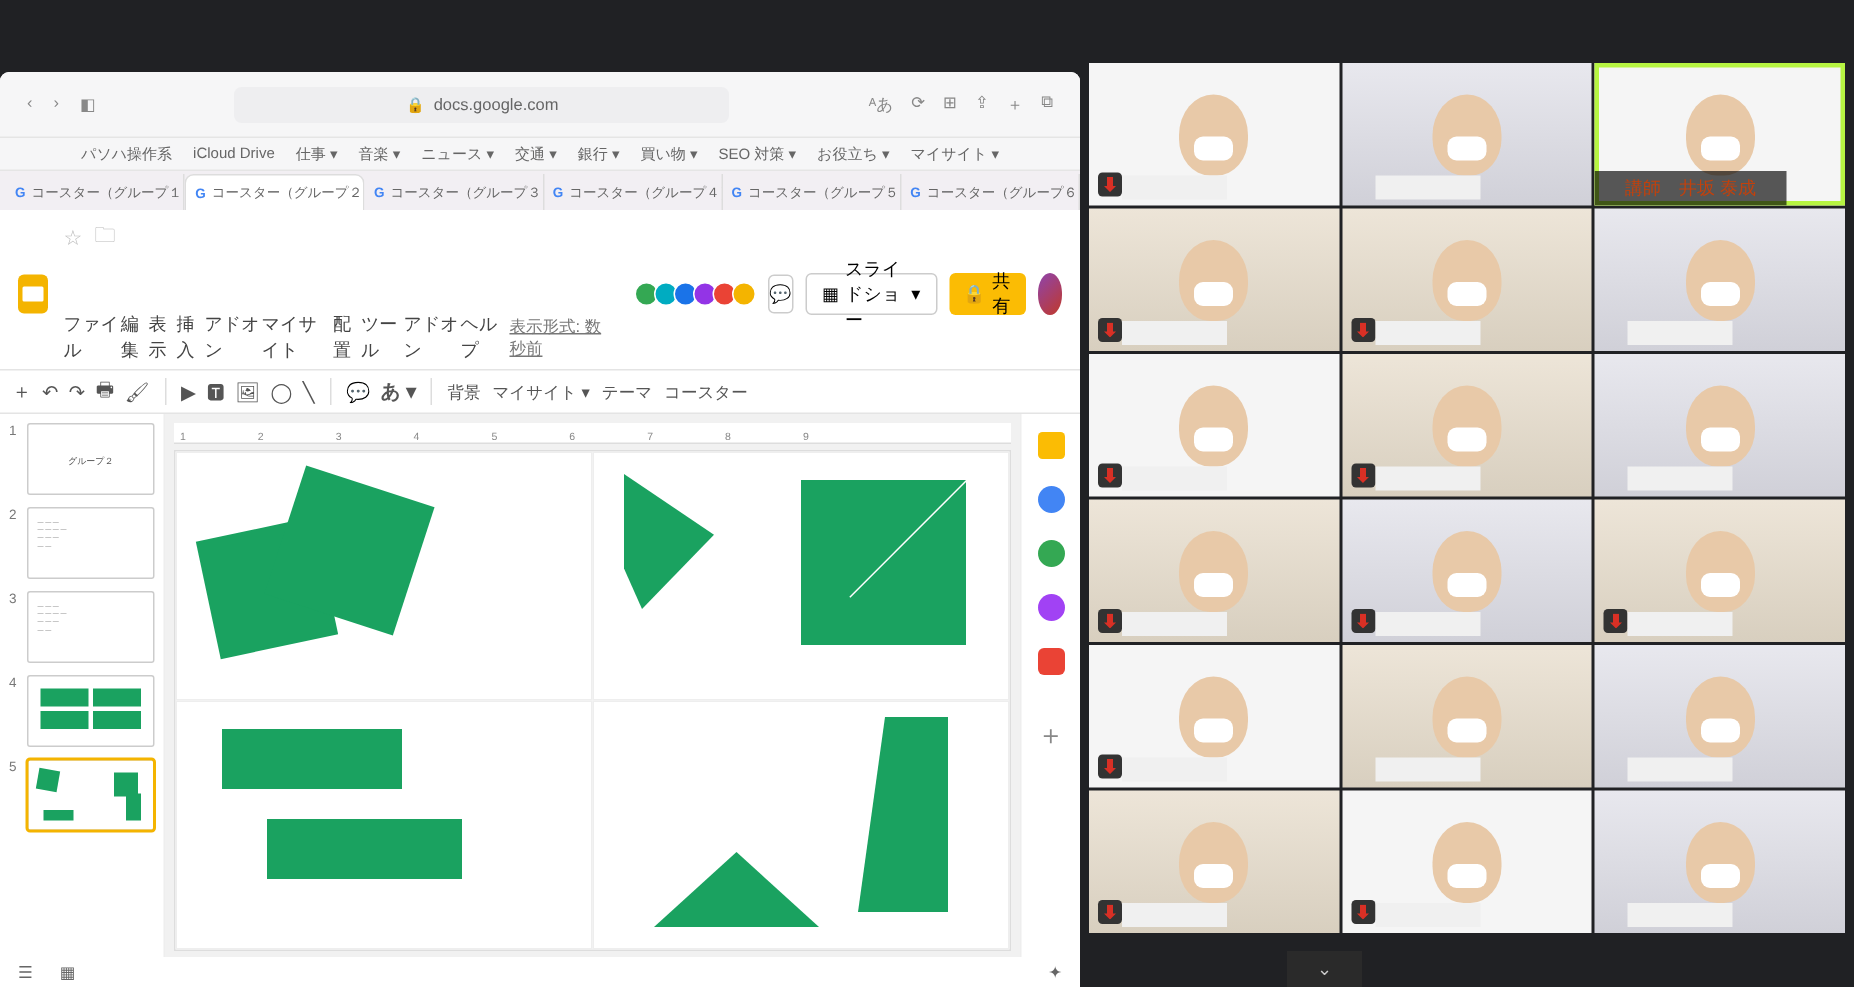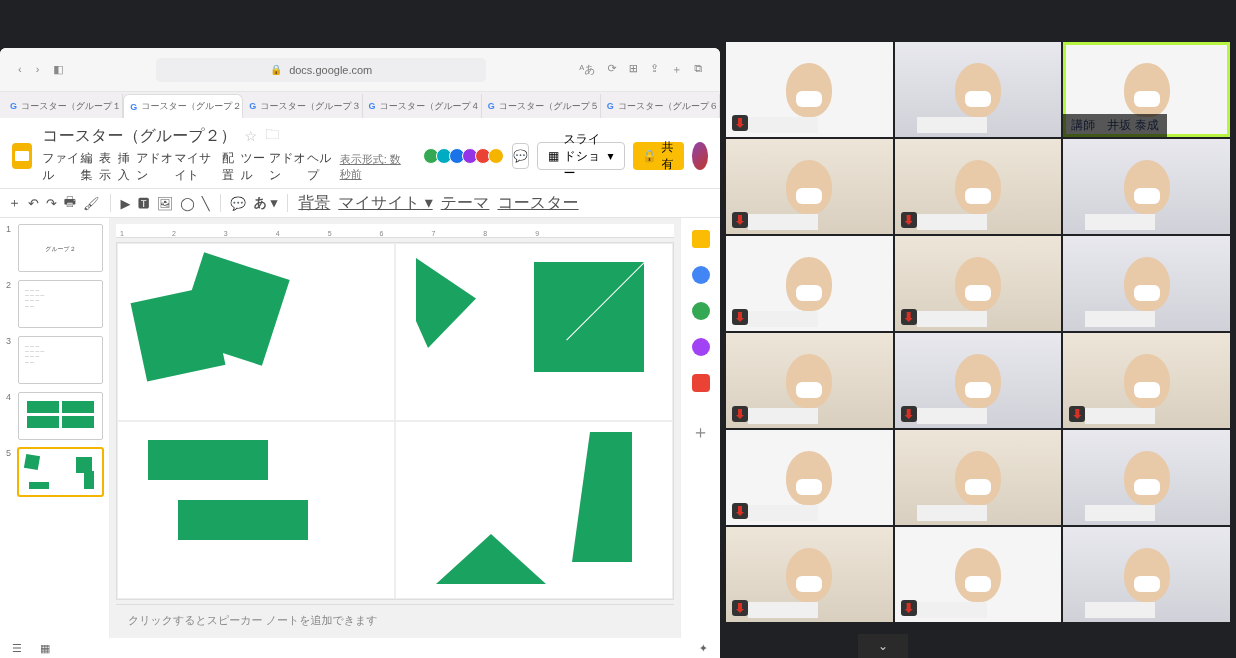--- a/index.html
+++ b/index.html
@@ -32,29 +32,29 @@
 .doc-title { font-size: 16px; color: #444; }
 .star { color: #bbb; font-size: 14px; cursor: pointer; }
 .header-right { margin-left: auto; display: flex; align-items: center; gap: 8px; }
 .collab-dots { display: flex; gap: -2px; }
 .collab-dots span { width: 16px; height: 16px; border-radius: 50%; margin-left: -3px; border: 1.5px solid #fff; }
 .comment-btn { width: 26px; height: 26px; border: 1px solid #ccc; border-radius: 4px; display: flex; align-items: center; justify-content: center; font-size: 12px; cursor: pointer; }
 .present-btn { height: 28px; border: 1px solid #ccc; border-radius: 4px; padding: 0 10px; display: flex; align-items: center; gap: 4px; font-size: 12px; cursor: pointer; }
 .share-btn { height: 28px; background: #fbbc04; border-radius: 4px; padding: 0 10px; display: flex; align-items: center; gap: 4px; font-size: 12px; font-weight: 500; cursor: pointer; }
 .avatar { width: 28px; height: 28px; border-radius: 50%; background: linear-gradient(135deg,#8e44ad,#c0392b); }
 
-.menu-row { padding: 2px 12px 4px 48px; display: flex; gap: 0; font-size: 12px; color: #444; align-items: center; }
+.menu-row { padding: 2px 12px 4px 48px; display: flex; gap: 0; font-size: 12px; color: #444; align-items: center; margin-top: 36px; }
 .menu-row span { cursor: pointer; }
 .last-edit { margin-left: 4px; color: #777; text-decoration: underline; font-size: 11px; }
 
 .toolbar { height: 30px; border-top: 1px solid #e4e4e4; border-bottom: 1px solid #e4e4e4; display: flex; align-items: center; padding: 0 8px; gap: 8px; font-size: 12px; color: #555; }
 .toolbar .grp { display: flex; align-items: center; gap: 7px; }
 .toolbar .sep { width: 1px; height: 18px; background: #ddd; margin: 0 2px; }
 .tb-icon { cursor: pointer; font-size: 13px; }
-.tb-label { font-size: 16px; cursor: pointer; text-decoration: underline; }
+.tb-label { font-size: 11px; cursor: pointer; }
 
 .slides-body { flex: 1; display: flex; overflow: hidden; }
 .filmstrip { width: 110px; background: #fff; padding: 6px; overflow-y: auto; border-right: 1px solid #eee; }
 .thumb-wrap { display: flex; gap: 4px; margin-bottom: 8px; }
 .thumb-num { font-size: 9px; color: #777; width: 8px; }
 .thumb { flex: 1; height: 48px; background: #fff; border: 1px solid #ccc; border-radius: 2px; cursor: pointer; position: relative; overflow: hidden; }
 .thumb.selected { outline: 2px solid #f4b400; outline-offset: -1px; }
 .thumb-inner { position: absolute; inset: 4px; }
 
 .canvas-area { flex: 1; background: #f1f1f1; display: flex; flex-direction: column; padding: 6px 6px 0; }
@@ -74,21 +74,21 @@
 
 .bottom-bar { width: 720px; height: 20px; display: flex; align-items: center; gap: 18px; padding: 0 12px; font-size: 11px; color: #666; background: #fff; }
 
 
 .right { flex: 1; height: 658px; padding: 42px 6px 0; display: grid; grid-template-columns: repeat(3, 1fr); grid-auto-rows: 95px; gap: 2px; align-content: start; }
 .tile { background: #3c3c3c; position: relative; overflow: hidden; }
 .tile.highlight { outline: 3px solid #b7f542; outline-offset: -3px; }
 .tile .icn { position: absolute; left: 6px; bottom: 6px; width: 16px; height: 16px; background: #333; border-radius: 3px; display: flex; align-items: center; justify-content: center; }
 .tile .mute::after { content: ""; width: 10px; height: 10px; background: #d93025; clip-path: polygon(30% 0, 70% 0, 70% 60%, 90% 60%, 50% 100%, 10% 60%, 30% 60%); }
 .tile .name-tag { position: absolute; left: 22px; bottom: 4px; height: 16px; min-width: 70px; background: #f0f0f0; font-size: 9px; padding: 2px 6px; color: #333; }
-.tile .label { position: absolute; left: 0; bottom: 0; background: rgba(0,0,0,.65); color: #0f172a; font-size: 12px; padding: 3px 8px; }
+.tile .label { position: absolute; left: 0; bottom: 0; background: rgba(0,0,0,.65); color: #c2410c; font-size: 12px; padding: 3px 20px; }
 .face { position: absolute; inset: 0; display: flex; align-items: center; justify-content: center; }
 .head { width: 46px; height: 54px; background: #e8c9a8; border-radius: 50% 50% 45% 45%; position: relative; }
 .head::after { content: ""; position: absolute; left: 10px; top: 28px; width: 26px; height: 16px; background: #fff; border-radius: 6px; }
 .bg-room { background: linear-gradient(#ede5d8,#d8cfbf); }
 .bg-office { background: linear-gradient(#e8e8ee,#d0d0d8); }
 .bg-white { background: #f5f5f5; }
 
 .bottom-collapse { position: absolute; left: 50%; bottom: 0; transform: translateX(240px); width: 50px; height: 24px; background: #2a2a2a; display: flex; align-items: center; justify-content: center; color: #ccc; font-size: 12px; cursor: pointer; }
 </style>
 </head>
@@ -111,20 +111,33 @@
     <div class="right-icons">
       <span>ᴬあ</span>
       <span>⟳</span>
       <span>⊞</span>
       <span>⇪</span>
       <span>＋</span>
       <span>⧉</span>
     </div>
   </div>
 
+  <div class="bookmarks" id="bookmarks">
+      <span>パソハ操作系</span>
+      <span>iCloud Drive</span>
+      <span>仕事 ▾</span>
+      <span>音楽 ▾</span>
+      <span>ニュース ▾</span>
+      <span>交通 ▾</span>
+      <span>銀行 ▾</span>
+      <span>買い物 ▾</span>
+      <span>SEO 対策 ▾</span>
+      <span>お役立ち ▾</span>
+      <span>マイサイト ▾</span>
+    </div>
 
   <div class="tabs" id="tabs">
       <div class="tab">
         <span class="favicon-g">G</span>
         <span>コースター（グループ１） - Googl…</span>
       </div>
       <div class="tab active">
         <span class="favicon-g">G</span>
         <span>コースター（グループ２） - Googl…</span>
       </div>
@@ -143,21 +156,20 @@
       <div class="tab">
         <span class="favicon-g">G</span>
         <span>コースター（グループ６） - Googl…</span>
       </div>
     </div>
 
   <div class="slides-header">
     <div class="slides-logo"></div>
     <div>
       <div style="display:flex;align-items:center;gap:8px">
-        <span class="doc-title">コースター（グループ２）</span>
         <span class="star">☆</span>
         <span class="star">🗀</span>
       </div>
       <div class="menu-row" id="menus" style="padding-left:0">
           <span>ファイル</span>
           <span>編集</span>
           <span>表示</span>
           <span>挿入</span>
           <span>アドオン</span>
           <span>マイサイト</span>
@@ -290,21 +302,20 @@
         </div>
         <div class="quad q3">
           <div class="shape" style="left:30px;top:18px;width:120px;height:40px"></div>
           <div class="shape" style="left:60px;top:78px;width:130px;height:40px"></div>
         </div>
         <div class="quad q4">
           <div class="shape" style="right:40px;top:10px;width:60px;height:130px;clip-path:polygon(30% 0,100% 0,100% 100%,0 100%)"></div>
           <div class="shape" style="left:40px;bottom:14px;width:110px;height:50px;clip-path:polygon(0 100%,100% 100%,50% 0)"></div>
         </div>
       </div>
-      <div class="speaker-notes">クリックするとスピーカー ノートを追加できます</div>
     </div>
 
     <div class="side-panel">
       <div class="sp-icon" style="background:#fbbc04"></div>
       <div class="sp-icon" style="background:#4285f4;border-radius:50%"></div>
       <div class="sp-icon" style="background:#34a853;border-radius:50%"></div>
       <div class="sp-icon" style="background:#a142f4;border-radius:50%"></div>
       <div class="sp-icon" style="background:#ea4335;border-radius:4px"></div>
       <div style="color:#888;font-size:18px;margin-top:10px">＋</div>
     </div>

